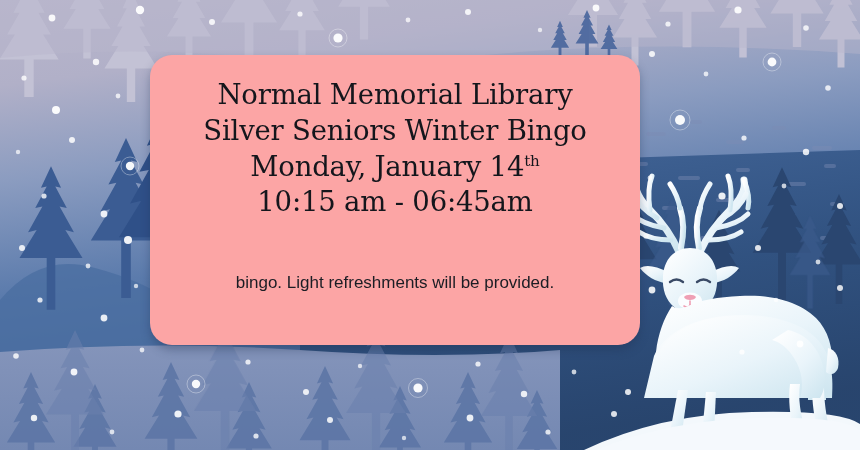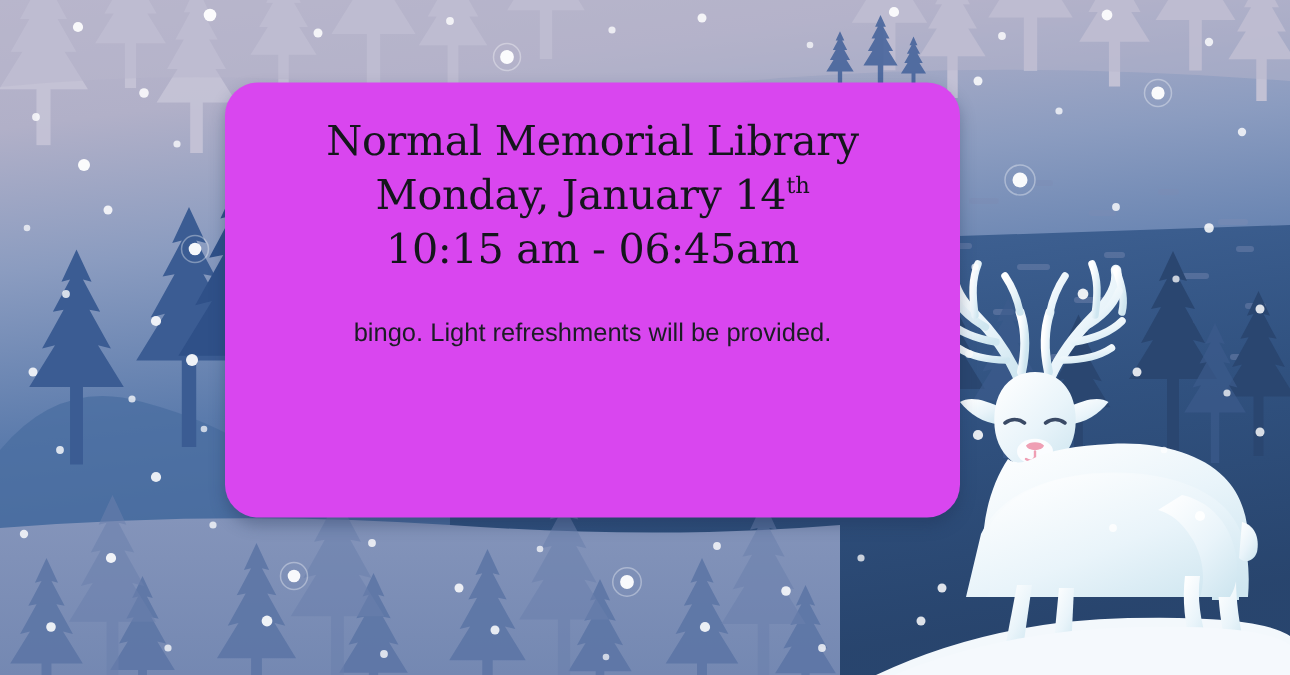--- a/index.html
+++ b/index.html
@@ -21,29 +21,30 @@
     height: 450px;
     display: block;
   }
   
   .card {
     position: absolute;
     left: 150px;
     top: 55px;
     width: 490px;
     height: 290px;
-    background: #d946ef;
+    background: #fca5a5;
     border-radius: 22px;
     box-shadow: 0 5px 10px rgba(30, 45, 80, 0.35);
     box-sizing: border-box;
     padding: 22px 26px 18px 26px;
     display: flex;
     flex-direction: column;
     align-items: center;
     justify-content: flex-start;
+    gap: 25px;
   }
   .headline {
     font-family: "DejaVu Serif", "Liberation Serif", serif;
     color: #14161c;
     text-align: center;
     font-size: 27.5px;
     line-height: 1.30;
     font-weight: 400;
     letter-spacing: -0.2px;
     margin: 0;
@@ -385,20 +386,21 @@
       <circle cx="680" cy="120" r="10"></circle>
       <circle cx="418" cy="388" r="9.5"></circle>
       <circle cx="196" cy="384" r="9"></circle>
       <circle cx="772" cy="62" r="9"></circle>
     </g>
   </svg>
 
   <div class="card">
     <div class="headline">
       <span class="hl-line">Normal Memorial Library</span>
+      <span class="hl-line">Silver Seniors Winter Bingo</span>
       <span class="hl-line"><span>Monday, January 14</span><sup>th</sup></span>
       <span class="hl-line">10:15 am - 06:45am</span>
     </div>
 
     <p class="body-copy">
       <span class="bc-line">bingo. Light refreshments will be provided.</span>
     </p>
   </div>
 
 </div>

